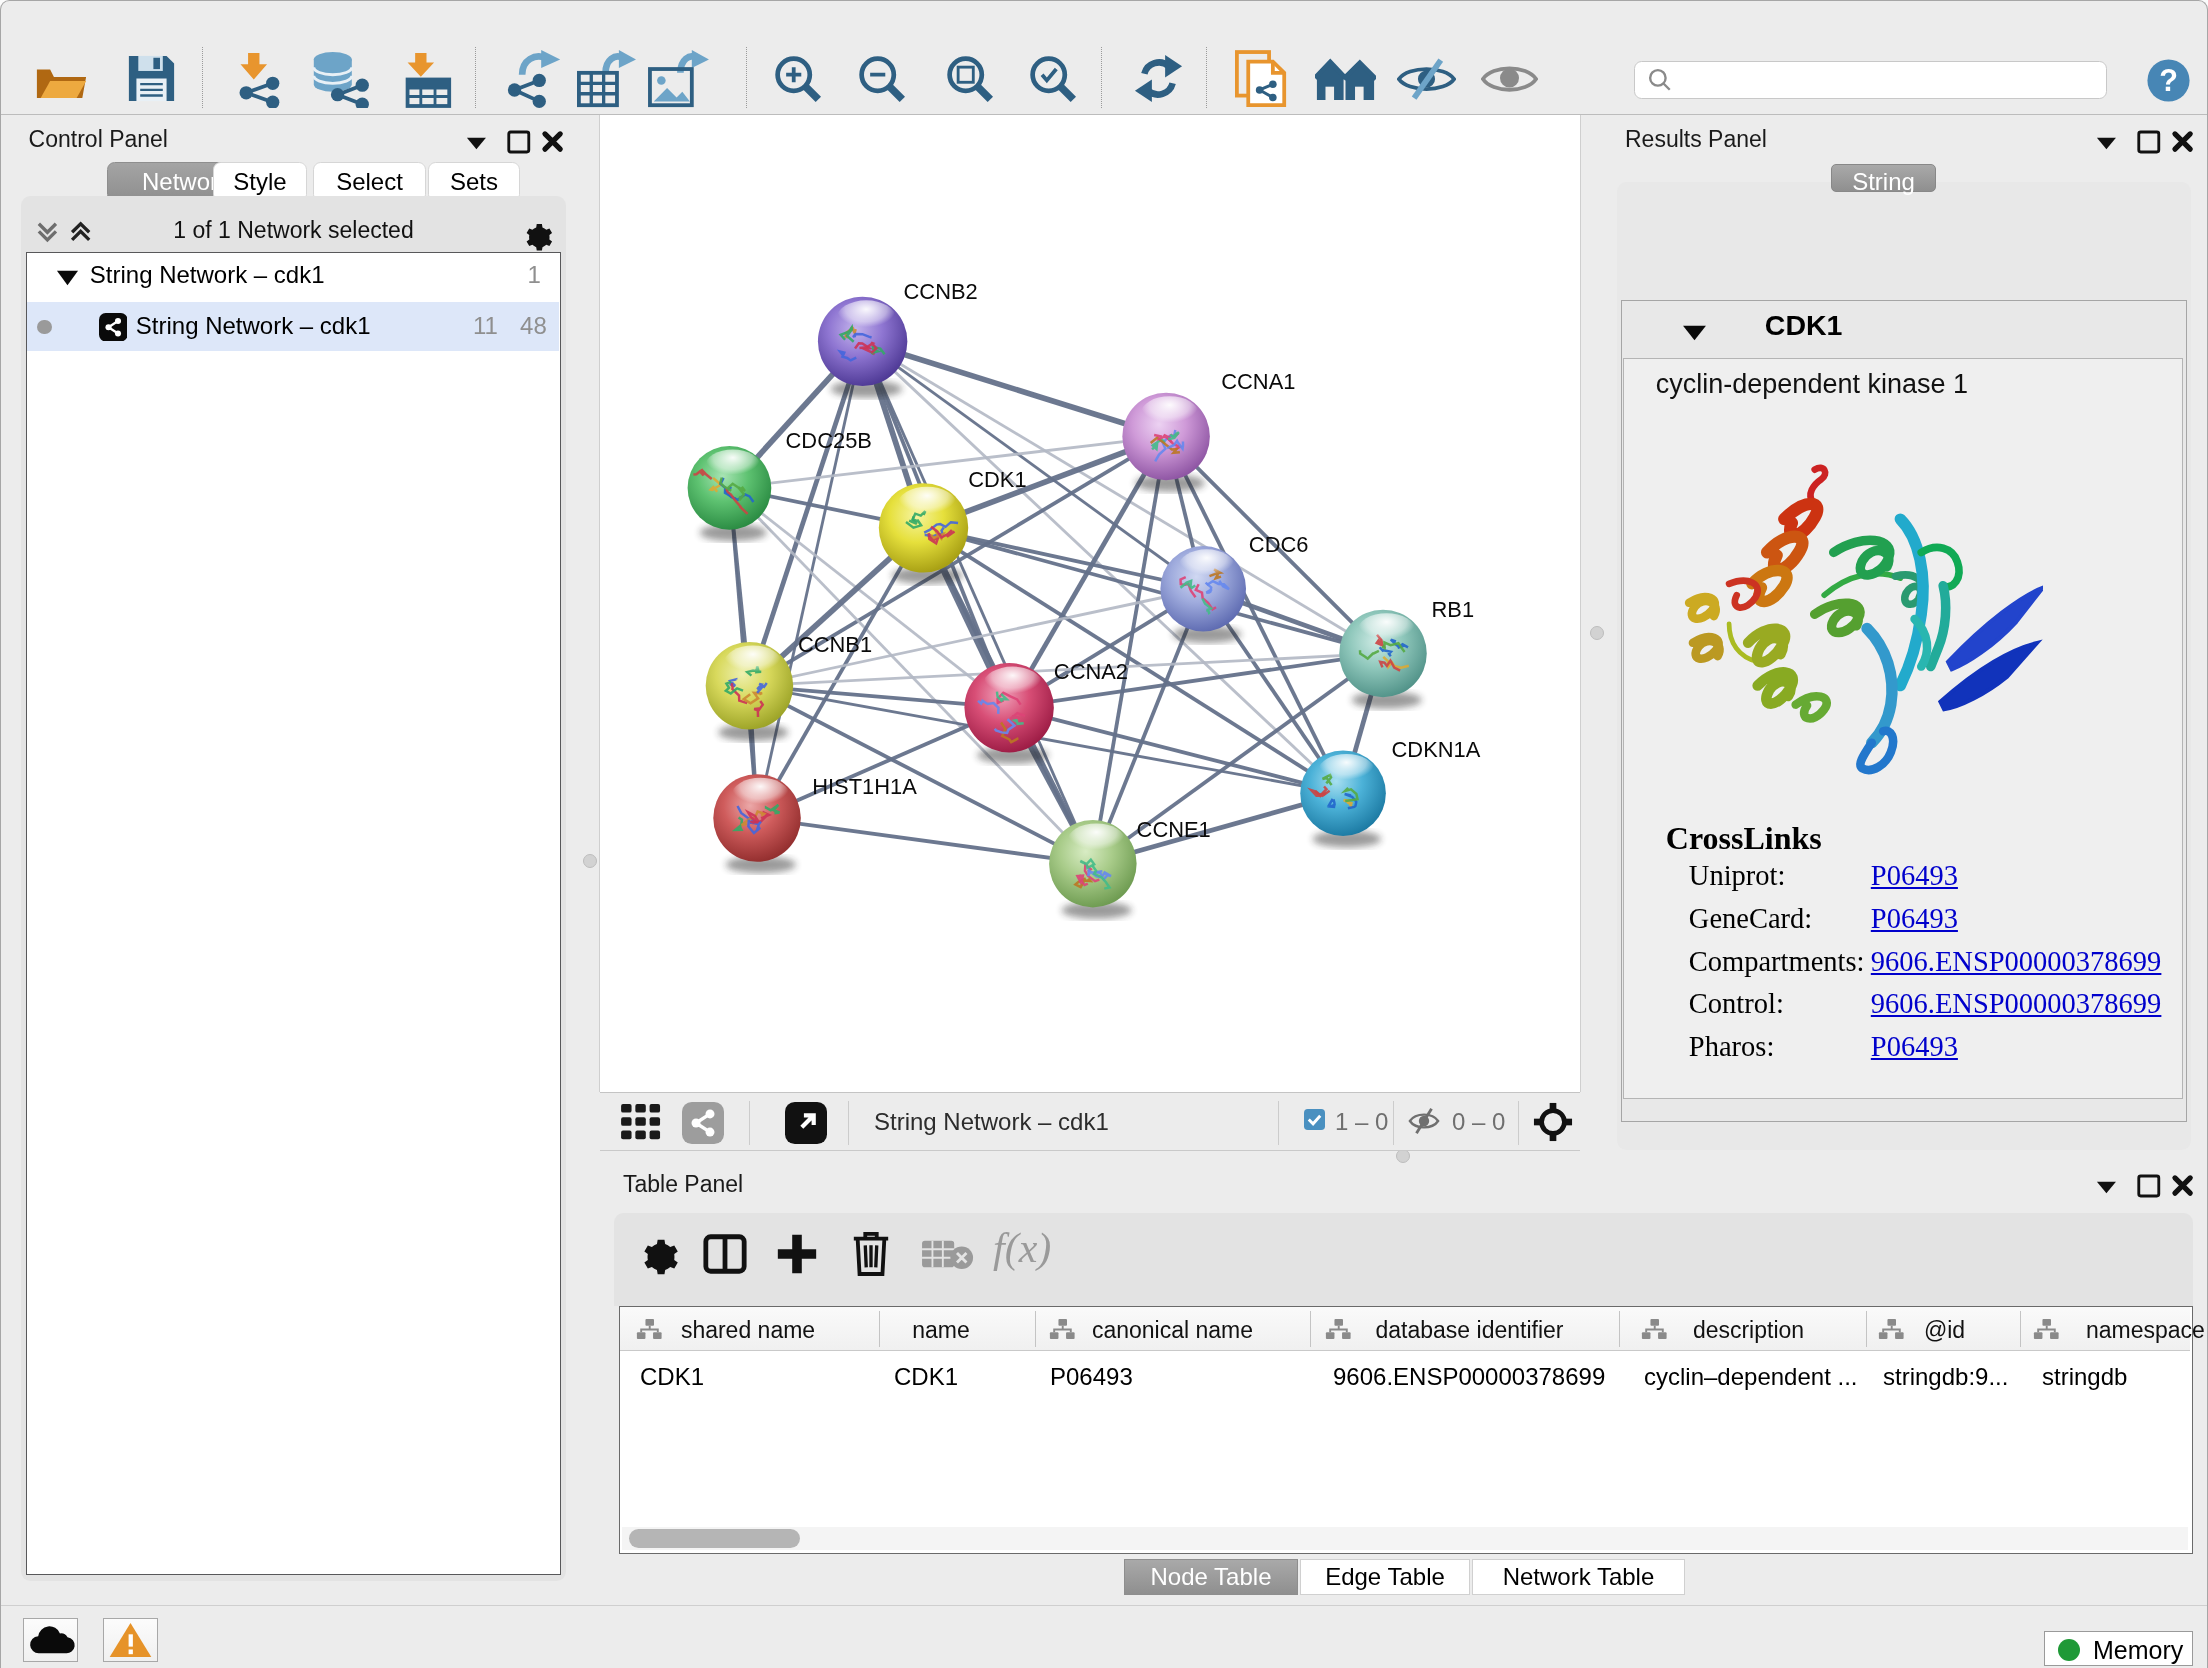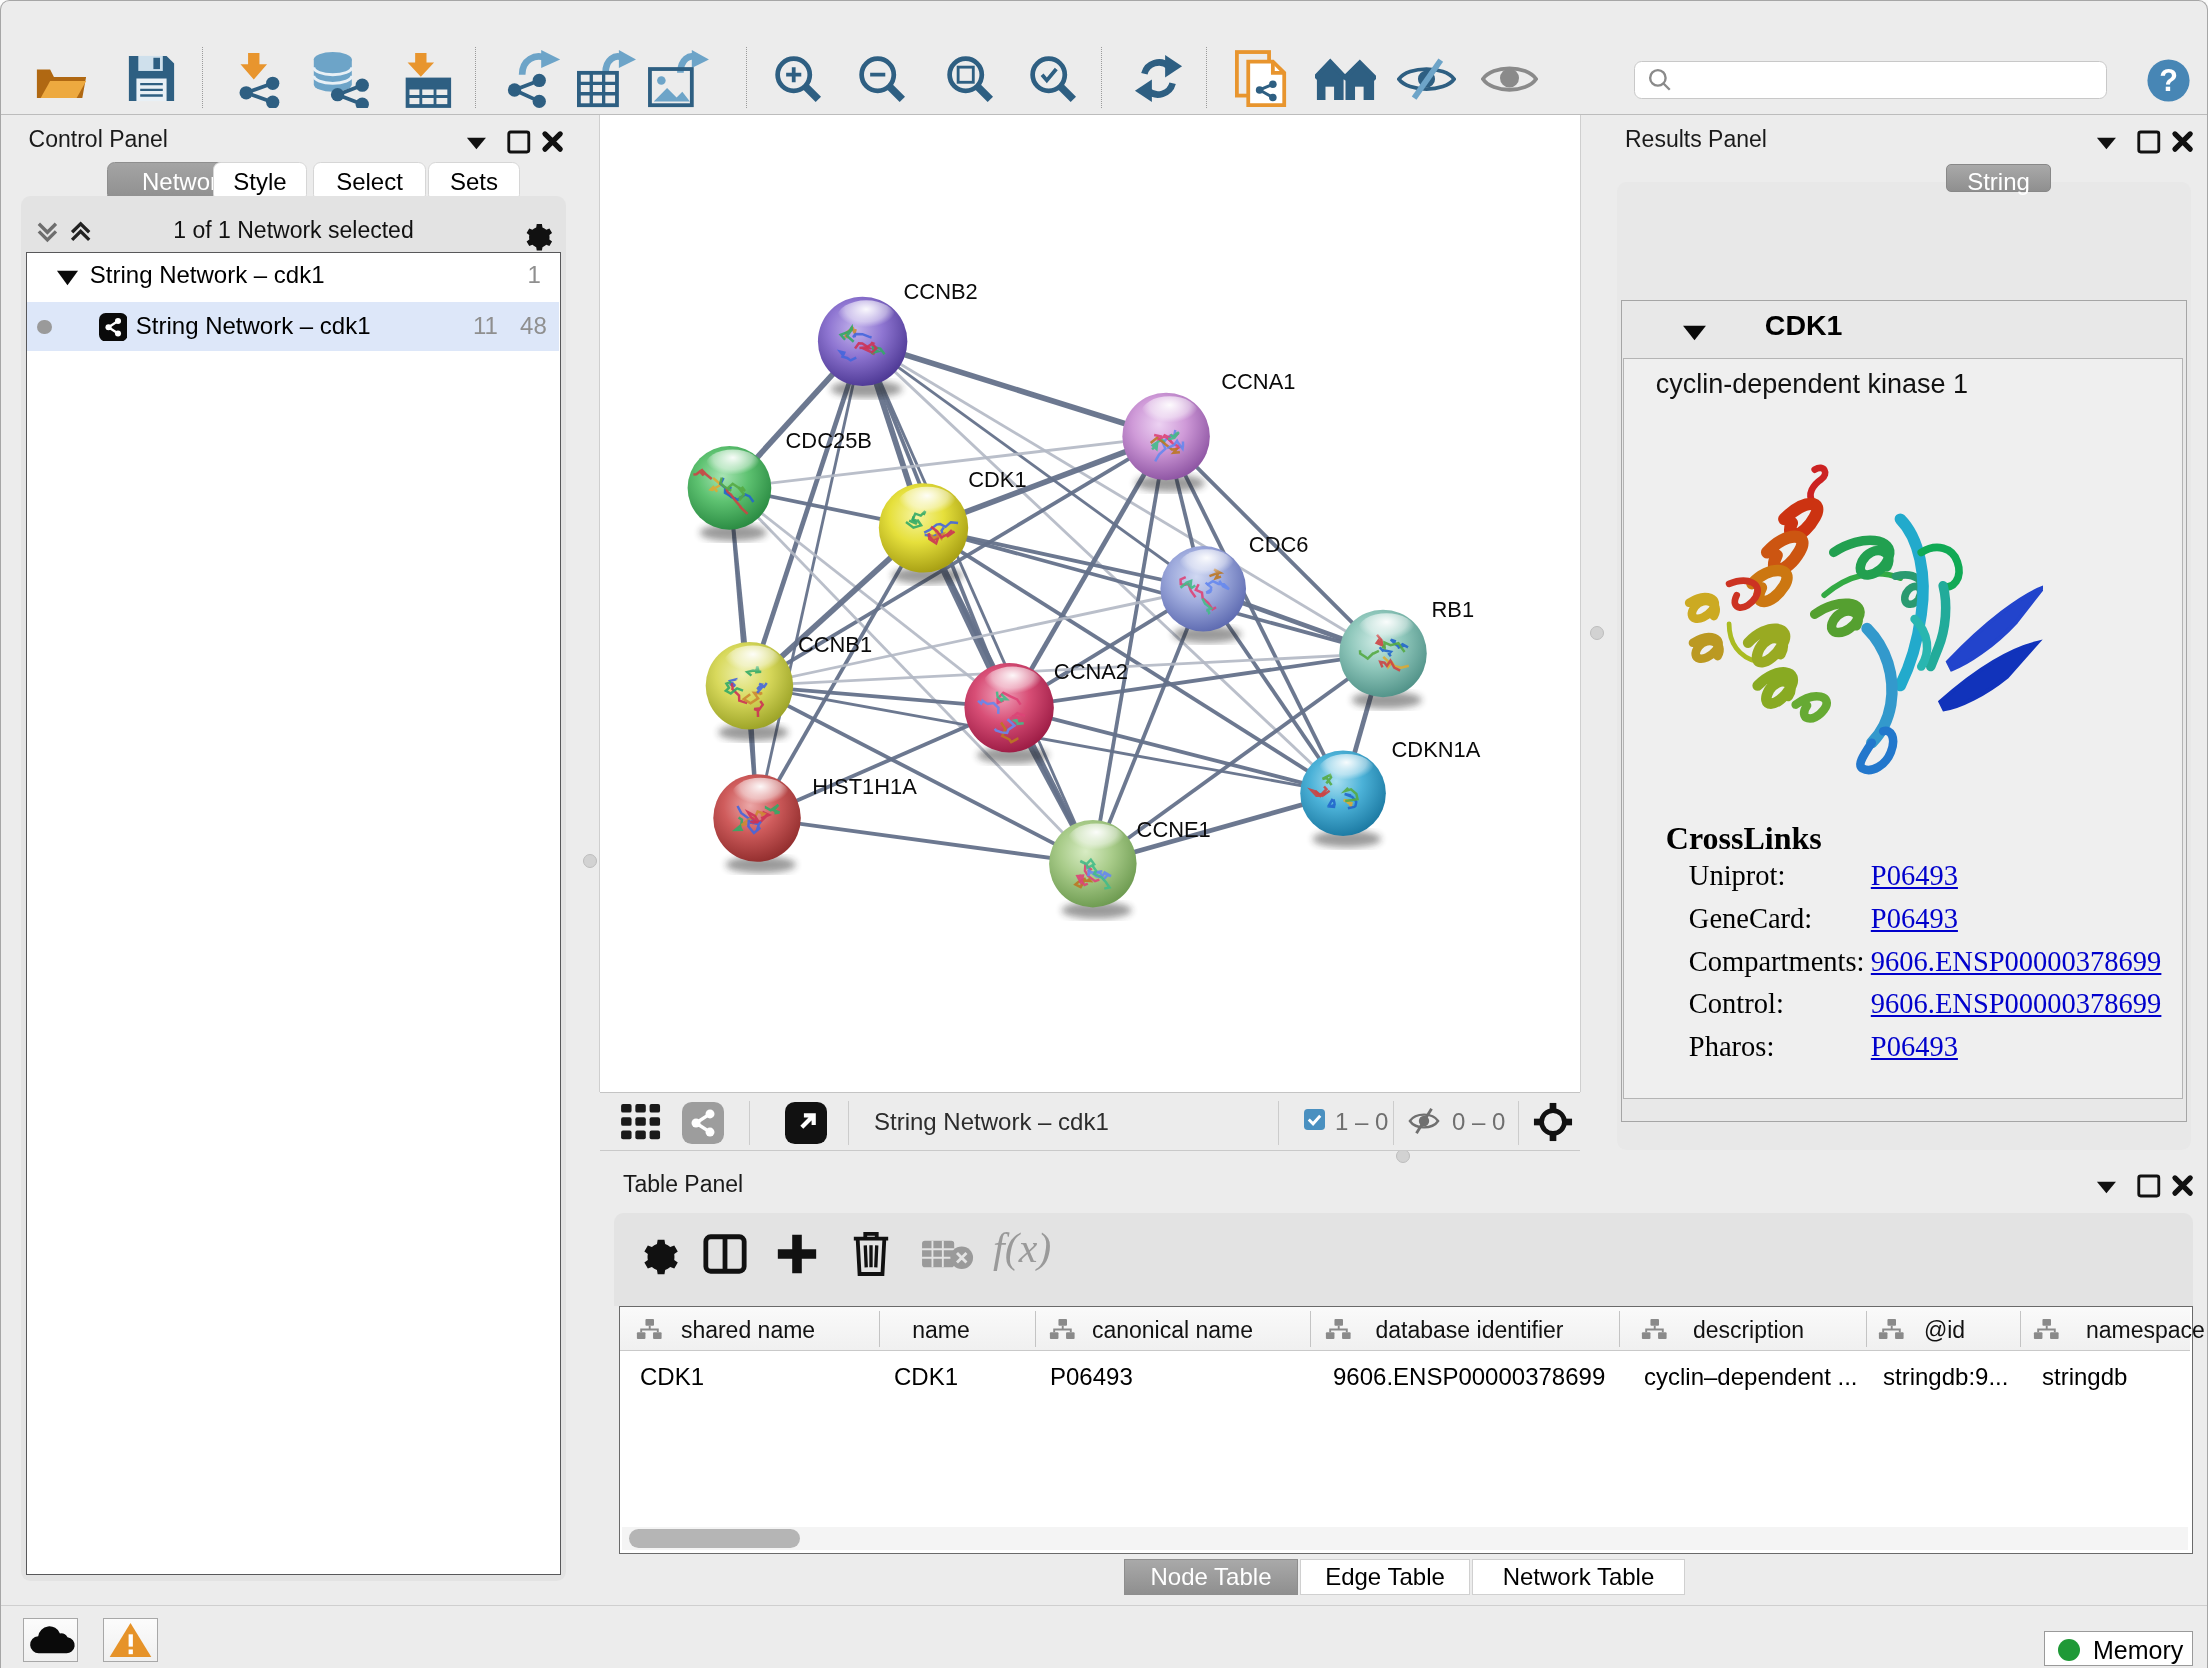--- a/index.html
+++ b/index.html
@@ -32,21 +32,21 @@
   #cp-list { position:absolute; left:4.8px; top:56px; width:535px; height:1323px; background:#fff;
     border:1.9px solid #58585a; }
   #row2 { position:absolute; left:0px; top:49px; width:532px; height:49px; background:#dde7f9; }
   
   #canvas { left:598px; top:114px; width:982px; height:977px; background:#fff; border-left:1px solid #cfcfcf; border-right:1px solid #cfcfcf; }
   #netstatus { left:599px; top:1091px; width:980px; height:59px; background:#ececec;
     border-top:1px solid #c4c4c4; border-bottom:1px solid #c9c9c9; }
   .ssep { position:absolute; top:7.6px; height:44px; width:0; border-left:1.9px solid #cccccc; }
   
   #respanel { left:1616px; top:181px; width:574px; height:968px; background:#e8e8e8; border-radius:9.5px; }
-  #stringtab { left:1945px; top:163px; width:105px; height:28px;
+  #stringtab { left:1830px; top:163px; width:105px; height:28px;
     background:linear-gradient(#a9a9a9,#8f8f8f); border:1px solid #888; border-radius:5px;
     color:#fff; font-size:24px; text-align:center; line-height:34px; }
   .resbox { position:absolute; left:3.8px; width:566px; border:1.9px solid #a5a5a5; }
   .wbtn { position:absolute; top:19px; height:38px; background:linear-gradient(#ffffff,#f2f2f2);
     border:1px solid #bbb; border-radius:7.6px; font-size:26px; color:#000; text-align:center; line-height:35px; }
   
   #tp-toolbar { left:613px; top:1212px; width:1579px; height:93px; background:#e3e3e3;
     border-radius:9.5px 9.5px 0 0; }
   #ttable { left:618px; top:1305px; width:1574px; height:248px; background:#fff;
     border:1.9px solid #6a6a6a; }

